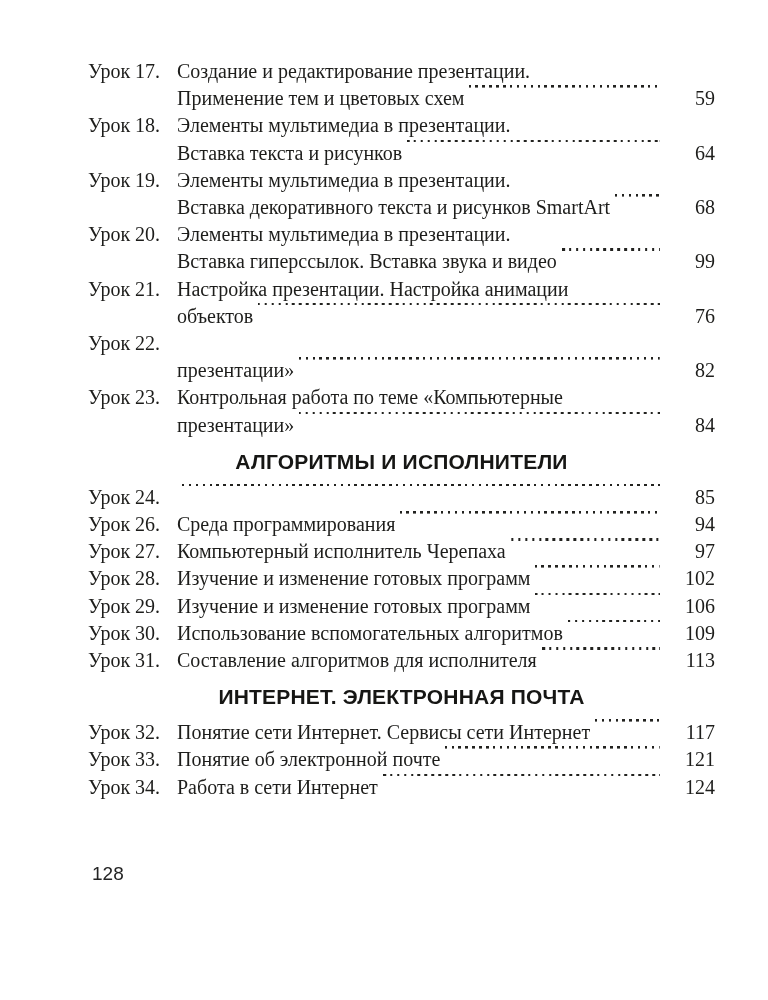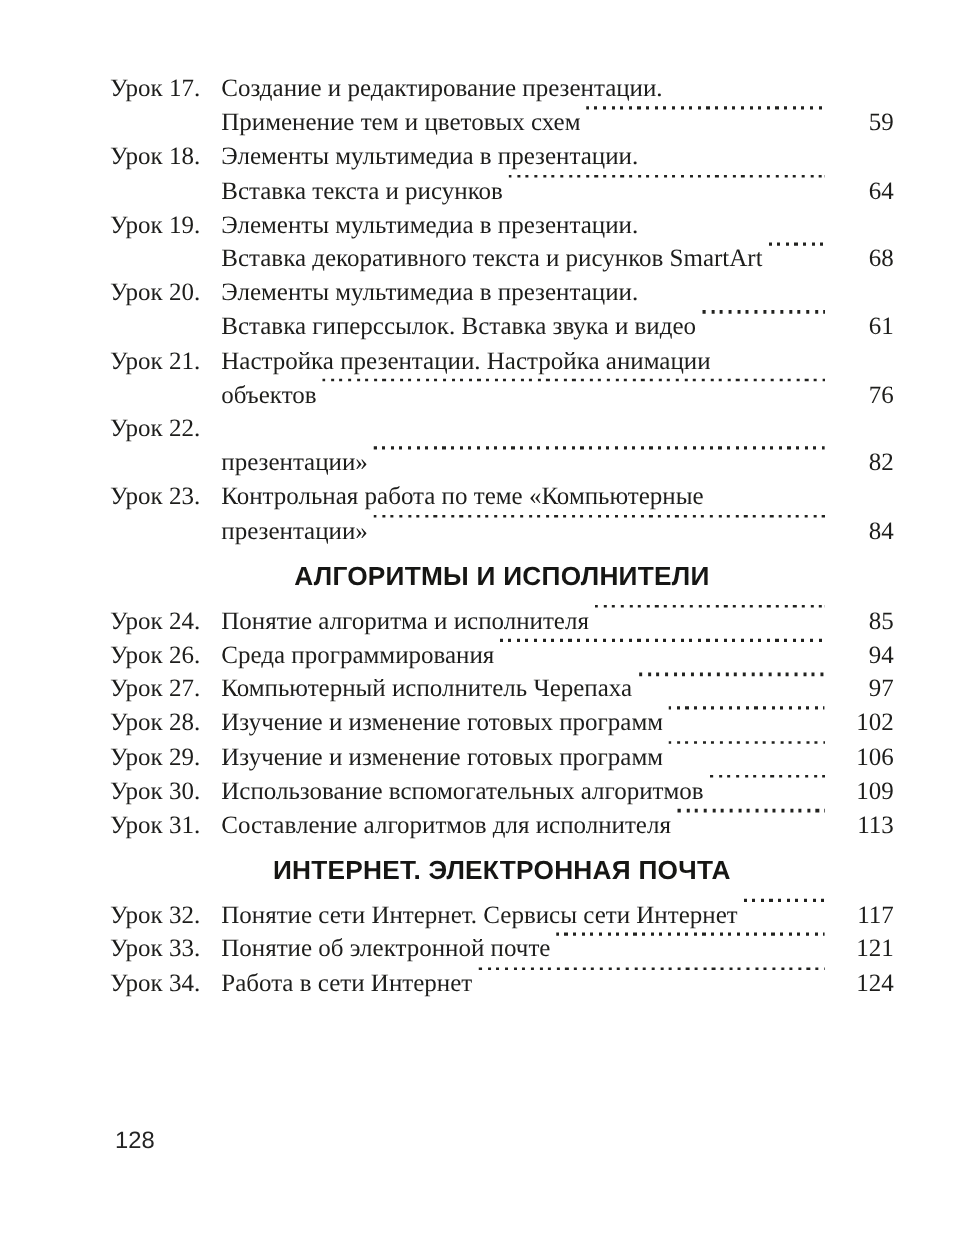--- a/index.html
+++ b/index.html
@@ -70,21 +70,21 @@
   }
   .pageno {
     flex: 0 0 auto;
     min-width: 33px;
     text-align: right;
     margin-left: 20px;
   }
   .folio {
     position: absolute;
     left: 92px;
-    top: 902px;
+    top: 863px;
     font-family: "Liberation Sans", sans-serif;
     font-size: 19px;
     color: #242424;
   }
 </style>
 </head>
 <body>
 
 <div class="book-page">
   <main class="toc" id="toc-root">
@@ -132,21 +132,21 @@
 
   <div class="toc-entry">
     <div class="toc-line first-line">
       <span class="lesson-label">Урок 20.</span>
       <span class="title-text">Элементы мультимедиа в презентации.</span>
 
     </div>
   <div class="toc-line cont-line">
               <span class="title-text">Вставка гиперссылок. Вставка звука и видео</span>
               <span class="leader"></span>
-              <span class="pageno">61</span>
+              <span class="pageno">99</span>
             </div>
           </div>
 
   <div class="toc-entry">
     <div class="toc-line first-line">
       <span class="lesson-label">Урок 21.</span>
       <span class="title-text">Настройка презентации. Настройка анимации</span>
 
     </div>
   <div class="toc-line cont-line">
@@ -182,21 +182,20 @@
           </div>
 </div>
   </section>
 
   <section class="toc-section">
     <h2 class="section-heading">АЛГОРИТМЫ И ИСПОЛНИТЕЛИ</h2>
     <div class="entries">
   <div class="toc-entry">
     <div class="toc-line first-line">
       <span class="lesson-label">Урок 24.</span>
-      <span class="title-text">Понятие алгоритма и исполнителя</span>
       <span class="leader"></span>
       <span class="pageno">85</span>
     </div>
   </div>
 
 
   <div class="toc-entry">
     <div class="toc-line first-line">
       <span class="lesson-label">Урок 26.</span>
       <span class="title-text">Среда программирования</span>

